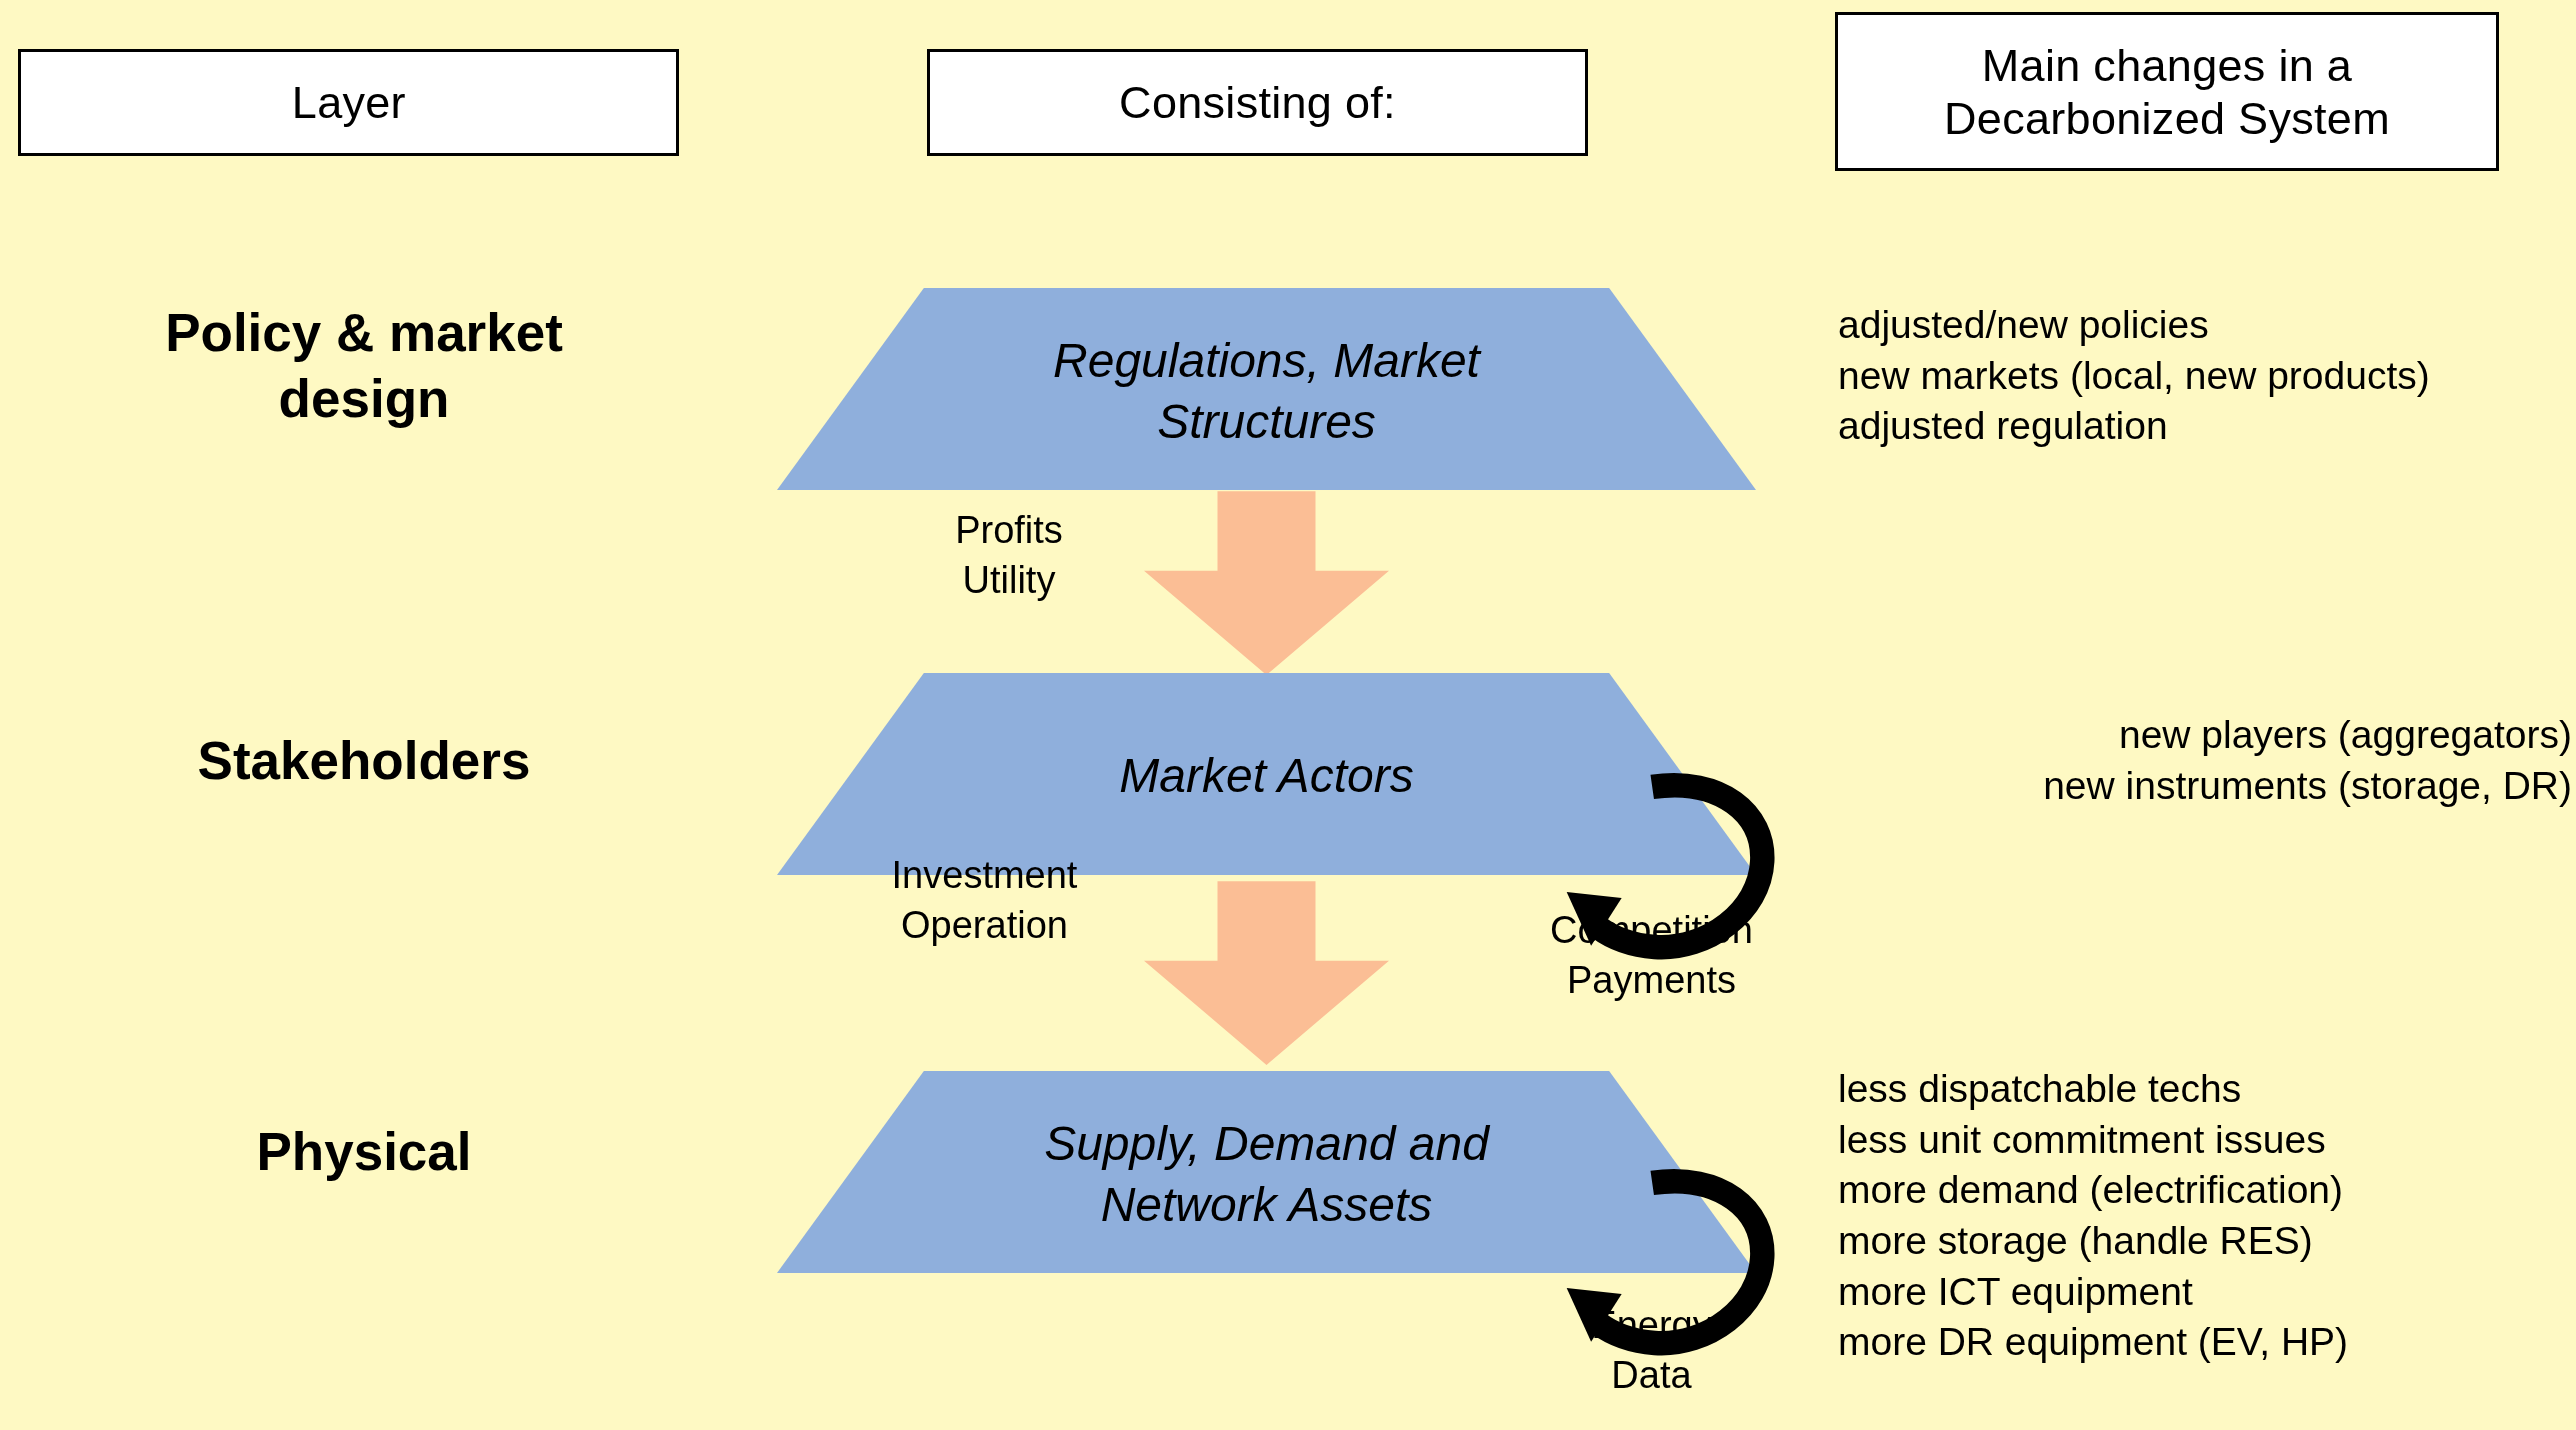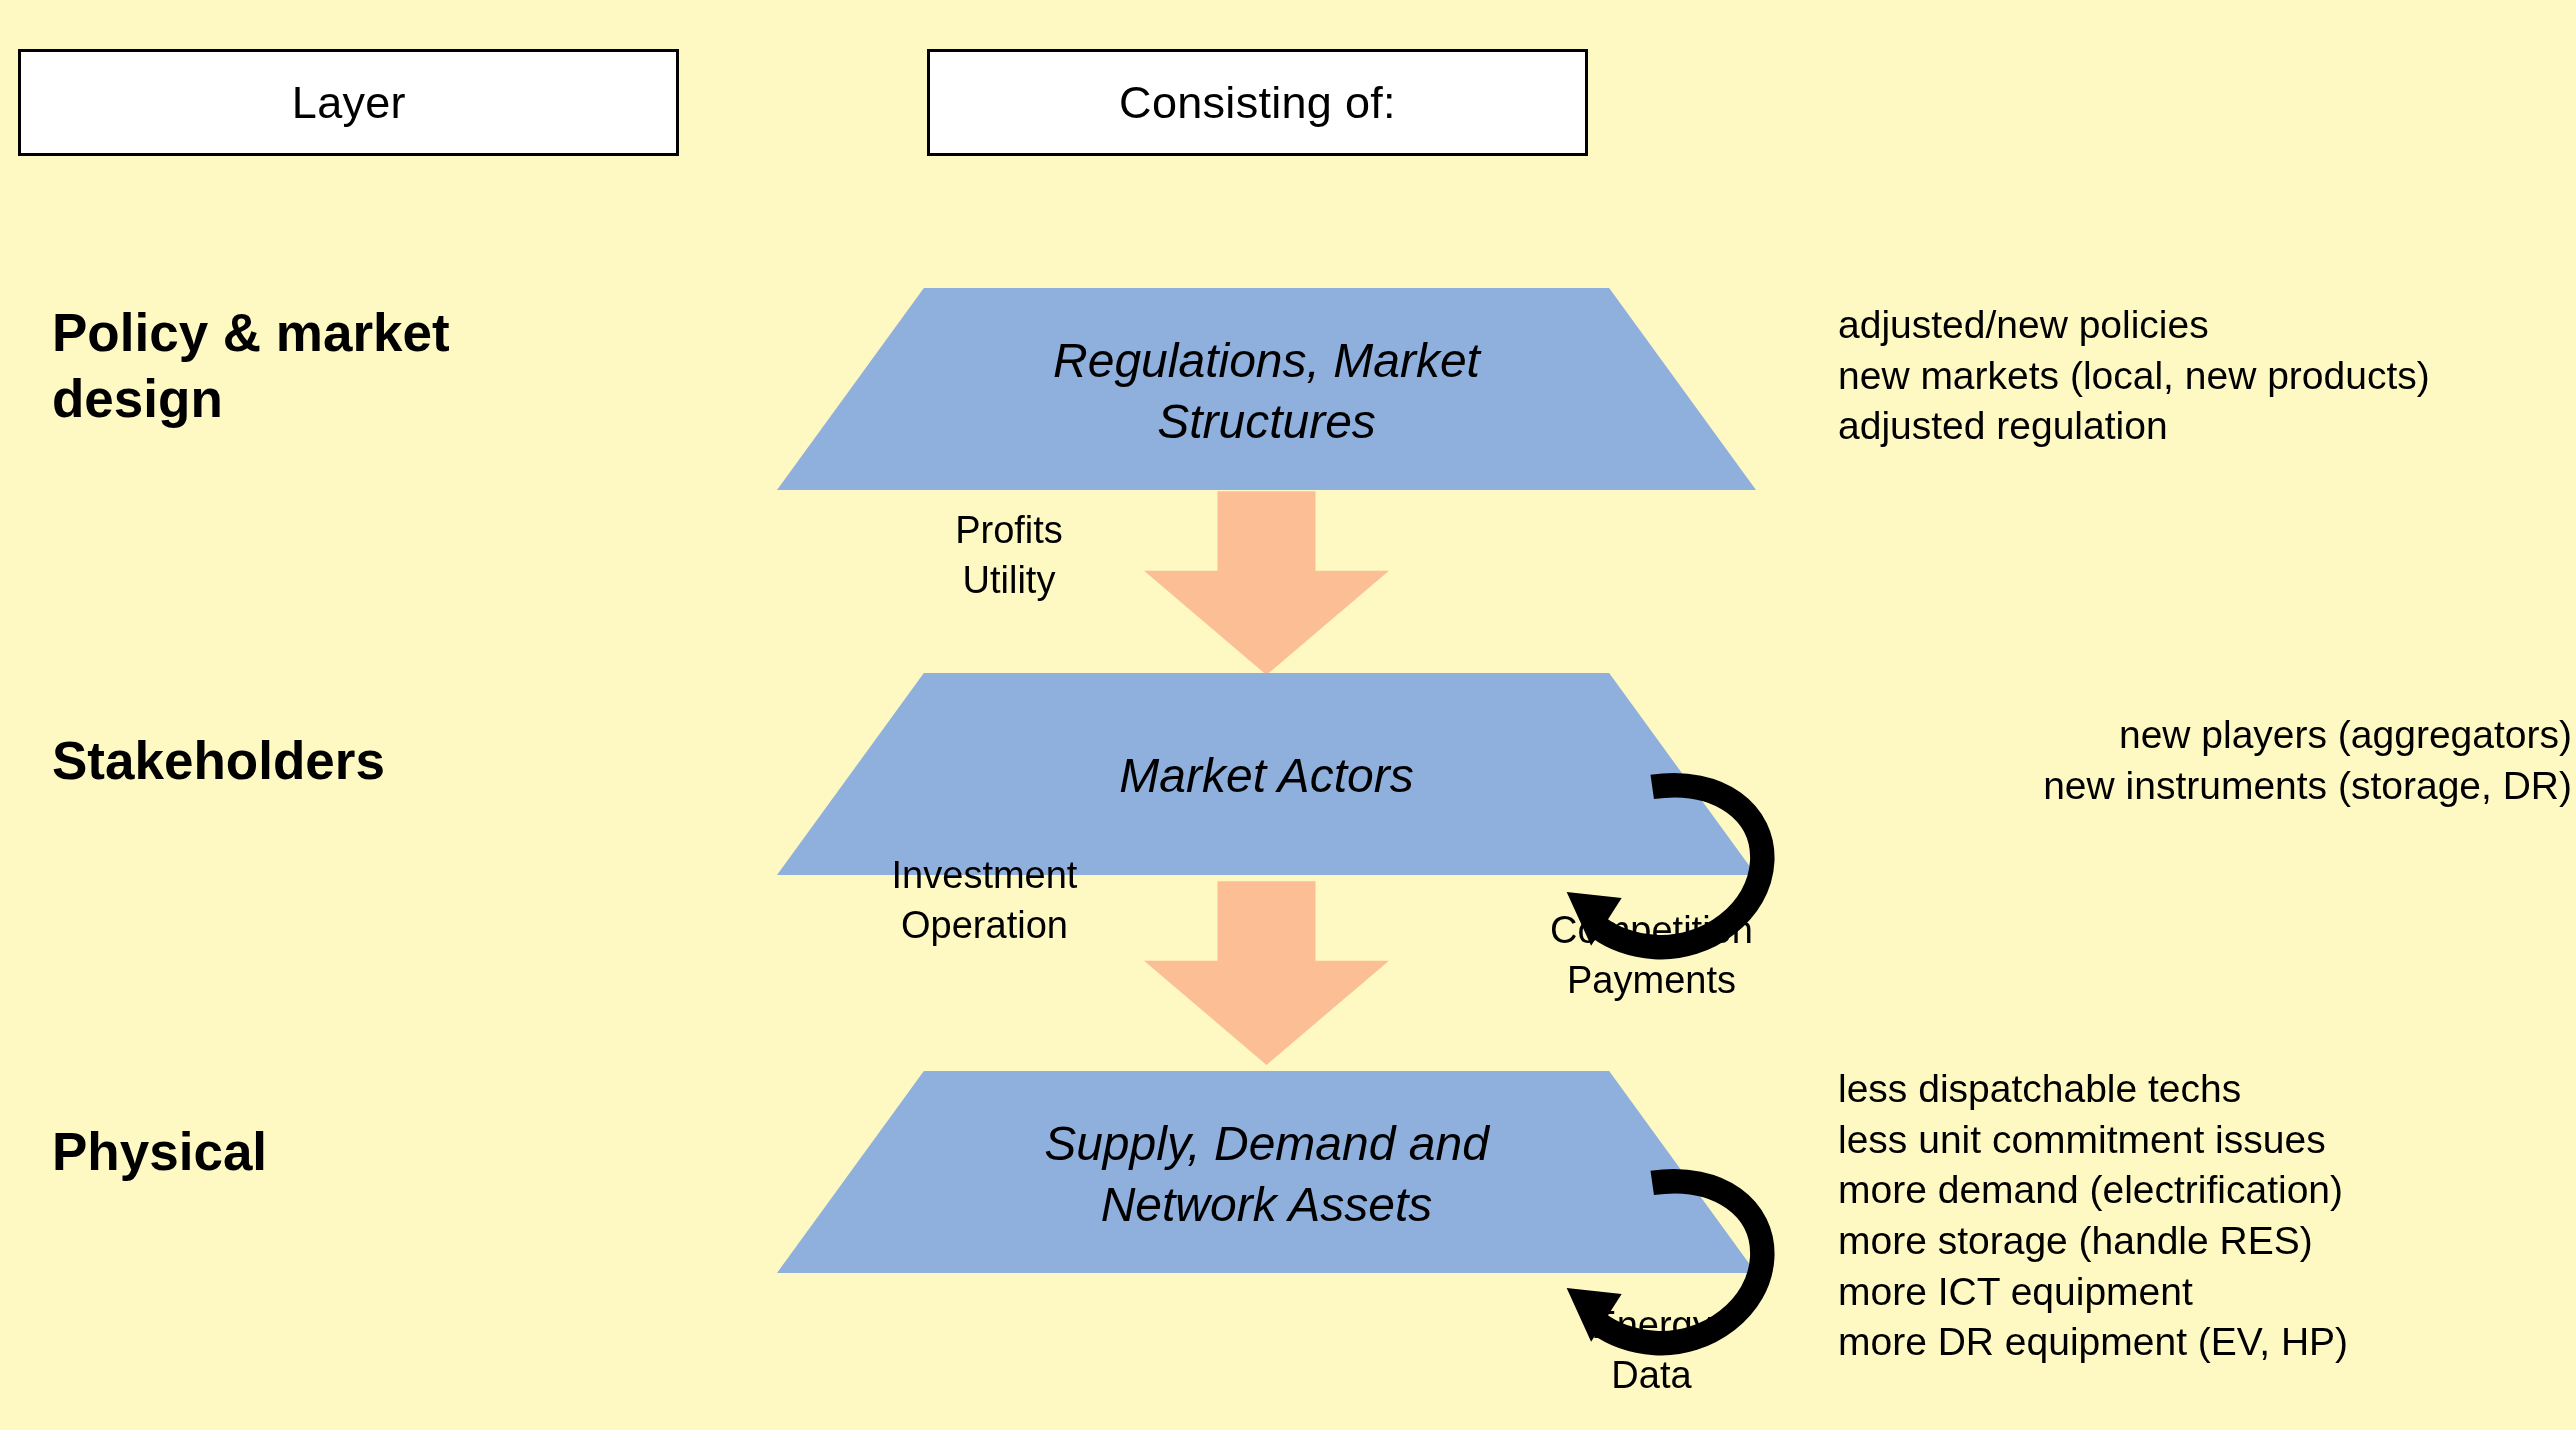--- a/index.html
+++ b/index.html
@@ -39,20 +39,21 @@
                    flex-direction: column; }
 
   
   .layer-label {
     position: absolute;
     font-weight: bold;
     font-size: 53px;
     line-height: 1.25;
     letter-spacing: 0px;
     white-space: pre-line;
+    text-align: center;
   }
   #layer-label-0 { left: 52px; top: 300px;  width: 624px; }
   #layer-label-1 { left: 52px; top: 728px; width: 624px; }
   #layer-label-2 { left: 52px; top: 1119px; width: 624px; }
 
   
   .trap-wrap { position: absolute; font-style: italic; }
   .trap-wrap svg { display: block; }
   .trap-text {
     position: absolute;
@@ -100,20 +101,24 @@
 <div id="page">
 
   <div class="hdr-box" id="hdr-layer">
     <span>Layer</span>
   </div>
 
   <div class="hdr-box" id="hdr-consist">
     <span>Consisting of:</span>
   </div>
 
+  <div class="hdr-box" id="hdr-changes">
+    <span>Main changes in a</span>
+    <span>Decarbonized System</span>
+  </div>
 
   <div class="layer-label" id="layer-label-0">Policy &amp; market
 design</div>
 
   <div class="layer-label" id="layer-label-1">Stakeholders</div>
 
   <div class="layer-label" id="layer-label-2">Physical</div>
 
   <div class="trap-wrap" style="left:777px; top:288px; width:979px; height:202px;">
     <svg width="979" height="202" viewBox="0 0 1600 330">

